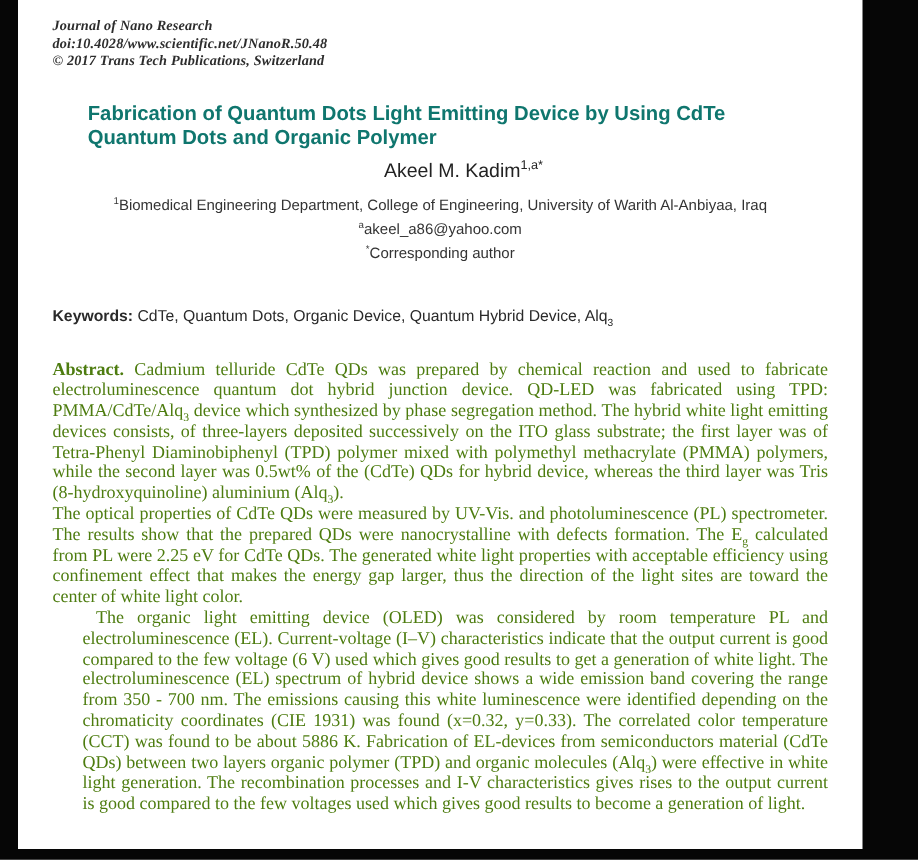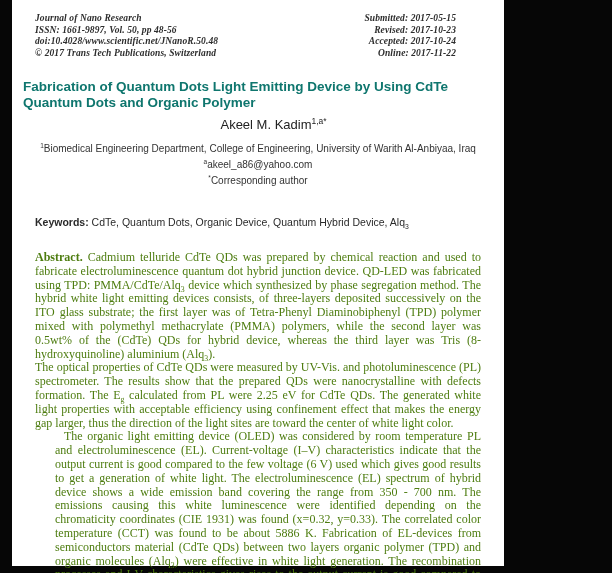--- a/index.html
+++ b/index.html
@@ -4,21 +4,21 @@
 <style>
   html, body {
     margin: 0; padding: 0;
     width: 612px; height: 573px;
     background: #060606;
     overflow: hidden;
   }
   .page {
     position: absolute;
     left: 12px; top: 0;
-    width: 492px; height: 566px;
+    width: 563px; height: 566px;
     background: #ffffff;
     color: #1d1d1d;
     font-family: "Liberation Serif", serif;
     box-sizing: border-box;
   }
   .header-row {
     display: flex;
     justify-content: space-between;
     padding: 13px 48px 0 23px;
   }
@@ -78,29 +78,22 @@
   b { font-weight: bold; text-align: right; }
 </style>
 </head>
 <body>
 
 <div class="page">
 
   <div class="header-row">
     <div class="journal-info">
       <div>Journal of Nano Research</div>
-      <div>ISSN: 1661-9897, Vol. 50, pp 48-56</div>
       <div>doi:10.4028/www.scientific.net/JNanoR.50.48</div>
       <div>© 2017 Trans Tech Publications, Switzerland</div>
-    </div>
-    <div class="dates">
-      <div>Submitted: 2017-05-15</div>
-      <div>Revised: 2017-10-23</div>
-      <div>Accepted: 2017-10-24</div>
-      <div>Online: 2017-11-22</div>
     </div>
   </div>
 
   <h1 class="title">Fabrication of Quantum Dots Light Emitting Device by Using CdTe Quantum Dots and Organic Polymer</h1>
 
   <div class="author"><span>Akeel M. Kadim</span><sup>1,a*</sup></div>
 
   <div class="affiliation"><sup>1</sup><span>Biomedical Engineering Department, College of Engineering, University of Warith Al-Anbiyaa, Iraq</span></div>
 
   <div class="email"><sup>a</sup><span>akeel_a86@yahoo.com</span></div>

